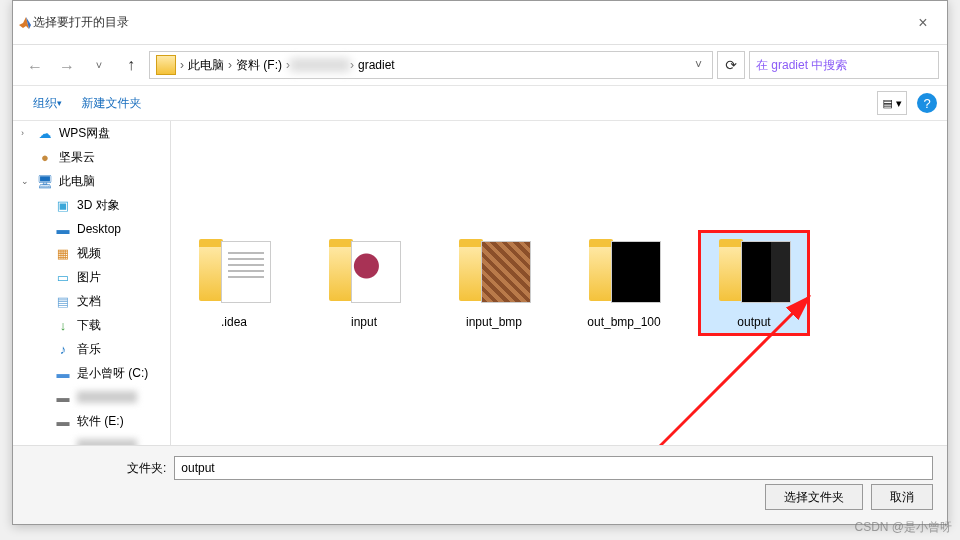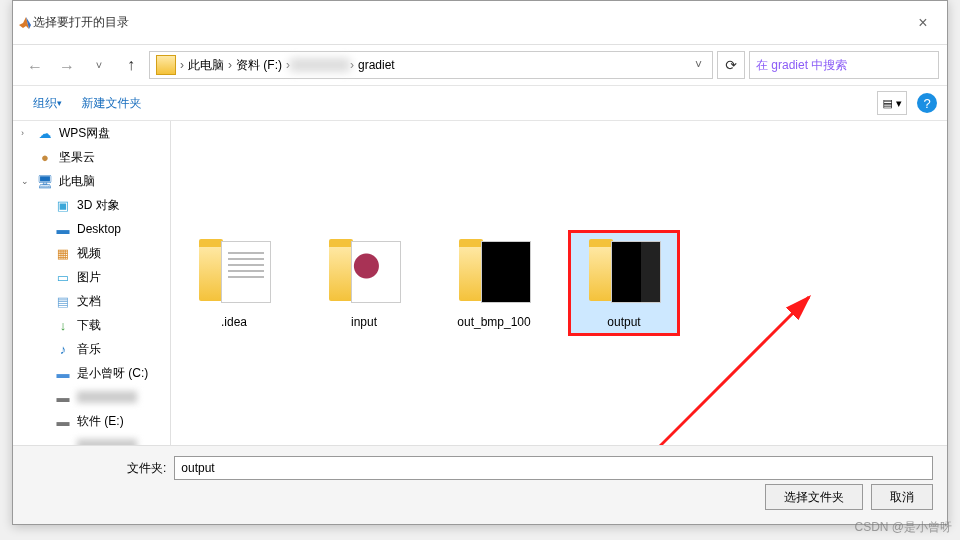--- a/index.html
+++ b/index.html
@@ -188,20 +188,27 @@
         <div class="folder">
           <div class="foldericon">
             <div class="foldback"></div>
             <div class="foldfront img1"></div>
           </div>
           <span>input</span>
         </div>
         <div class="folder">
           <div class="foldericon">
             <div class="foldback"></div>
+            <div class="foldfront img2"></div>
+          </div>
+          <span>input_bmp</span>
+        </div>
+        <div class="folder">
+          <div class="foldericon">
+            <div class="foldback"></div>
             <div class="foldfront img3"></div>
           </div>
           <span>out_bmp_100</span>
         </div>
         <div class="folder selected">
           <div class="foldericon">
             <div class="foldback"></div>
             <div class="foldfront img4"></div>
           </div>
           <span>output</span>

